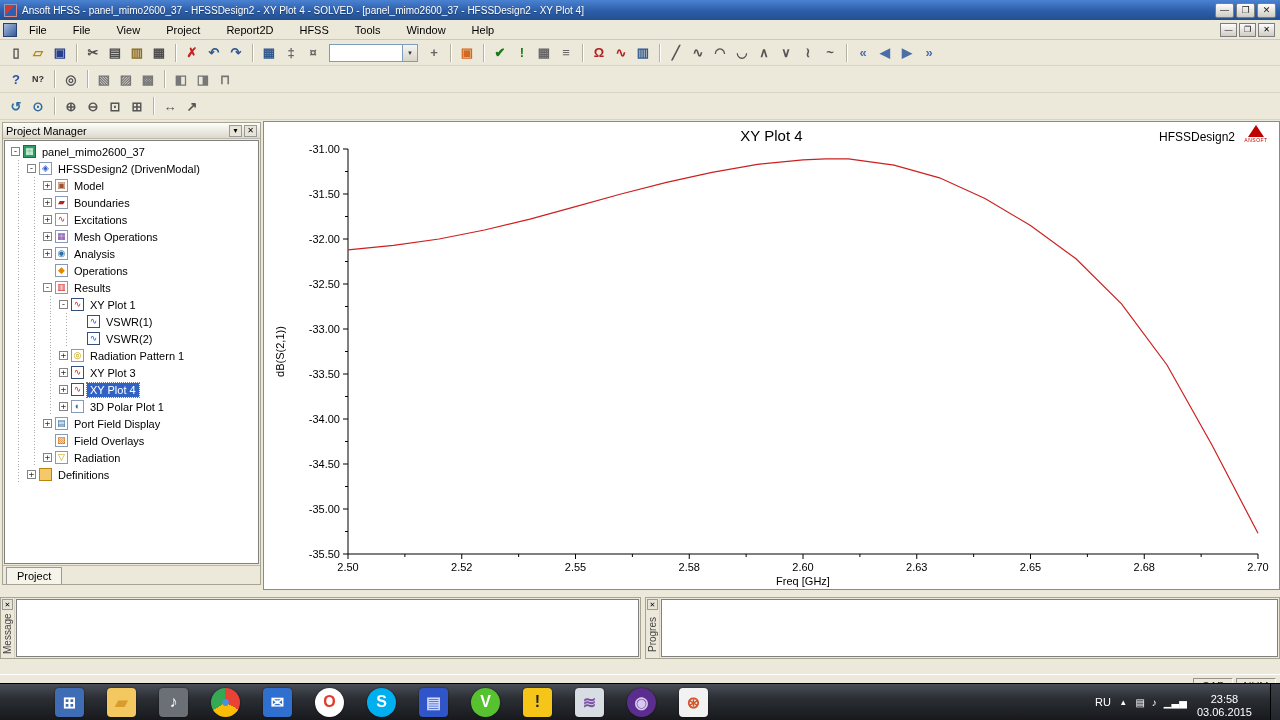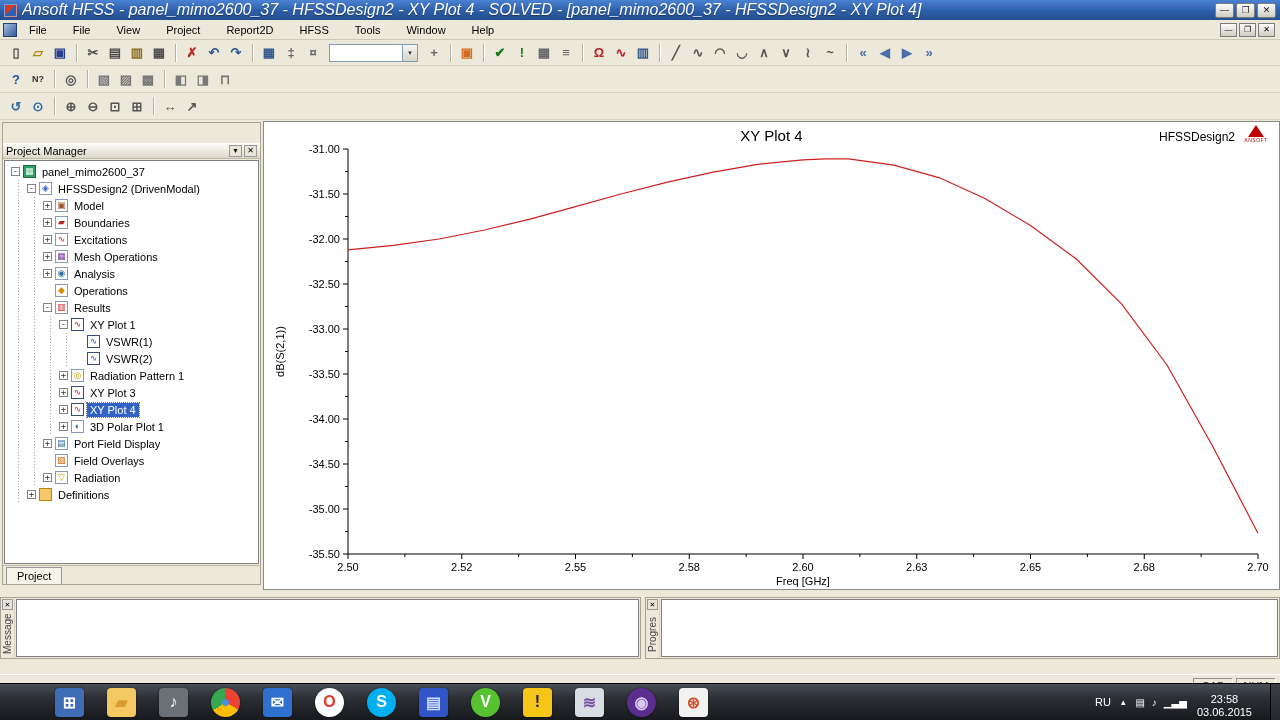--- a/index.html
+++ b/index.html
@@ -4,21 +4,21 @@
 <style>
   *{margin:0;padding:0;box-sizing:border-box;}
   html,body{width:1280px;height:720px;overflow:hidden;}
   body{font-family:"Liberation Sans",sans-serif;font-size:11px;color:#000;}
   #root{position:relative;width:1280px;height:720px;background:#ece9da;overflow:hidden;}
 
   
   .titlebar{position:absolute;left:0;top:0;width:100%;height:20px;display:flex;align-items:center;padding:0 4px;
     background:linear-gradient(180deg,#4a82d2 0%,#2c5ea9 55%,#234f8e 100%);color:#fff;}
   .app-icon{width:13px;height:13px;margin-right:5px;background:linear-gradient(135deg,#d03a2c 50%,#2f5fb0 50%);border:1px solid rgba(255,255,255,.4);flex:none;}
-  .title-text{flex:1;font-size:16px;white-space:nowrap;overflow:hidden;text-shadow:0 1px 1px rgba(0,0,0,.4);font-style:italic;}
+  .title-text{flex:1;font-size:10px;white-space:nowrap;overflow:hidden;text-shadow:0 1px 1px rgba(0,0,0,.4);}
   .win-controls{display:flex;gap:2px;flex:none;}
   .win-btn{width:19px;height:15px;background:linear-gradient(#fdfdfd,#cfccc2);border:1px solid #7d7d7d;border-radius:2px;
     font-size:9px;line-height:13px;text-align:center;color:#222;}
 
   
   .menubar{position:absolute;left:0;top:20px;width:100%;height:20px;background:#ece9da;border-bottom:1px solid #cdc9b8;display:flex;align-items:center;}
   .mdi-icon{width:14px;height:14px;margin:0 5px 0 3px;background:linear-gradient(135deg,#a6bedf,#35599a);border:1px solid #24406e;flex:none;}
   .menu-items{display:flex;align-items:center;gap:12px;}
   .menu-item{padding:3px 7px;}
   .mdi-controls{margin-left:auto;display:flex;gap:2px;padding-right:5px;}
@@ -31,21 +31,21 @@
   #tb3{top:93px;height:27px;}
   .tbtn{width:22px;height:21px;display:inline-flex;align-items:center;justify-content:center;font-size:13px;font-weight:bold;flex:none;}
   .tsep{width:1px;height:18px;background:#b5b1a2;box-shadow:1px 0 0 #fff;margin:0 5px;flex:none;}
   .tcombo{display:inline-flex;align-items:center;margin:0 5px;flex:none;}
   .tcombo-box{display:inline-block;width:74px;height:18px;background:#fff;border:1px solid #7f9db9;}
   .tcombo-btn{display:inline-flex;width:15px;height:18px;background:linear-gradient(#f6f5f1,#d8d4c8);border:1px solid #7f9db9;border-left:none;
     font-size:6px;align-items:center;justify-content:center;color:#333;}
 
   
   .pm{position:absolute;left:2px;top:122px;width:259px;height:463px;background:#ece9da;border:1px solid #a8a492;display:flex;flex-direction:column;}
-  .pm-header{height:16px;background:linear-gradient(#fdfdfb,#dcd9cb);border-bottom:1px solid #bdb9a8;display:flex;align-items:center;padding:5px 3px;flex:none;margin-top:20px;}
+  .pm-header{height:16px;background:linear-gradient(#fdfdfb,#dcd9cb);border-bottom:1px solid #bdb9a8;display:flex;align-items:center;padding:5px 3px;flex:none;}
   .pm-header-title{flex:1;}
   .pm-hbtn{width:13px;height:12px;font-size:8px;line-height:10px;text-align:center;border:1px solid #999;background:#e8e5d8;margin-left:2px;flex:none;}
   .pm-body{flex:1;background:#fff;border:1px solid #808080;margin:1px;overflow:hidden;padding:2px 0 0 2px;}
   .pm-tabs{height:19px;display:flex;align-items:flex-end;padding-left:3px;flex:none;border-top:1px solid #bdb9a8;}
   .pm-tab{height:17px;padding:2px 10px;background:#f6f4ea;border:1px solid #999;border-bottom:none;}
 
   
   .trow{display:flex;align-items:center;height:17px;white-space:nowrap;}
   .tguide{width:16px;height:17px;flex:none;background-image:repeating-linear-gradient(to bottom,#aaa 0 1px,transparent 1px 3px);
     background-size:1px 17px;background-position:11px 0;background-repeat:no-repeat;}

